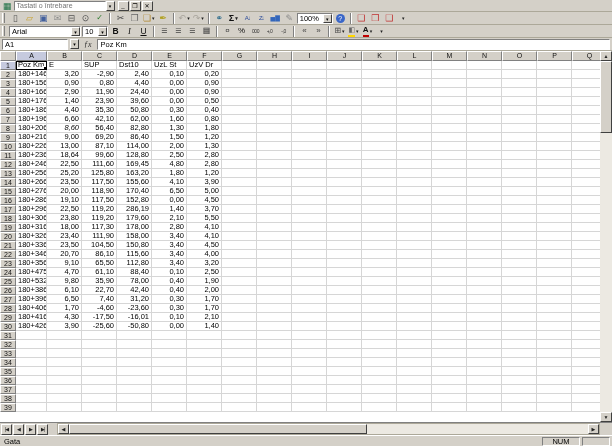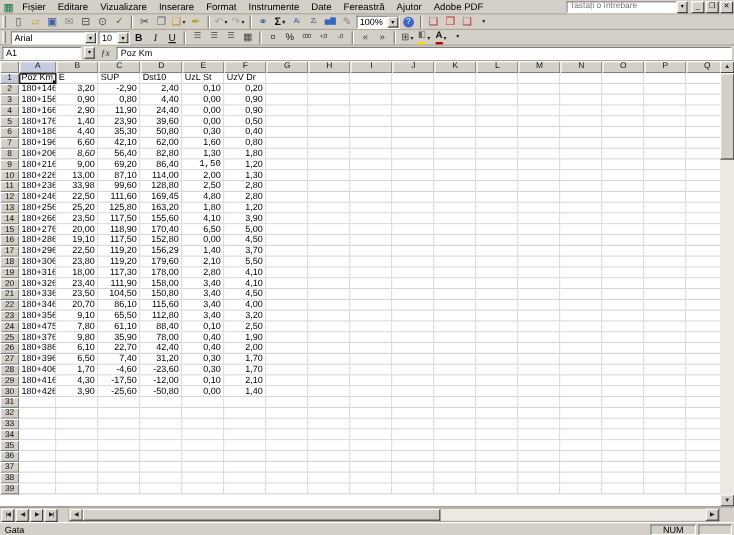--- a/index.html
+++ b/index.html
@@ -112,32 +112,20 @@
   .p-end{width:28px}
 </style>
 </head>
 <body>
 
 <div class="window">
 
 
   <div class="menubar">
     <span class="wb-icon">▦</span>
-    <span class="menu-items">
-        <div class="menu-item">Fișier</div>
-        <div class="menu-item">Editare</div>
-        <div class="menu-item">Vizualizare</div>
-        <div class="menu-item">Inserare</div>
-        <div class="menu-item">Format</div>
-        <div class="menu-item">Instrumente</div>
-        <div class="menu-item">Date</div>
-        <div class="menu-item">Fereastră</div>
-        <div class="menu-item">Ajutor</div>
-        <div class="menu-item">Adobe PDF</div>
-      </span>
     <span class="qwrap">
       <input class="qbox" placeholder="Tastați o întrebare" style="">
       <span class="dd-sq">▾</span>
     </span>
     <span class="winbtns">
         <span class="winbtn sm">_</span>
         <span class="winbtn sm">❐</span>
         <span class="winbtn sm">✕</span>
       </span>
   </div>
@@ -497,21 +485,21 @@
           <span class="gc" style="width: 35px;"></span>
           <span class="gc" style="width: 35px;"></span>
           <span class="gc" style="width: 35px;"></span>
         </div>
         <div class="gr">
           <span class="rh">9</span>
           <span class="gc" style="width: 31px;">180+216</span>
           <span class="gc num" style="width: 35px;">9,00</span>
           <span class="gc num" style="width: 35px;">69,20</span>
           <span class="gc num" style="width: 35px;">86,40</span>
-          <span class="gc num" style="width: 35px; font-family: Liberation Mono, monospace;">1,50</span>
+          <span class="gc num" style="width: 35px;">1,50</span>
           <span class="gc num" style="width: 35px;">1,20</span>
           <span class="gc" style="width: 35px;"></span>
           <span class="gc" style="width: 35px;"></span>
           <span class="gc" style="width: 35px;"></span>
           <span class="gc" style="width: 35px;"></span>
           <span class="gc" style="width: 35px;"></span>
           <span class="gc" style="width: 35px;"></span>
           <span class="gc" style="width: 35px;"></span>
           <span class="gc" style="width: 35px;"></span>
           <span class="gc" style="width: 35px;"></span>
@@ -534,21 +522,21 @@
           <span class="gc" style="width: 35px;"></span>
           <span class="gc" style="width: 35px;"></span>
           <span class="gc" style="width: 35px;"></span>
           <span class="gc" style="width: 35px;"></span>
           <span class="gc" style="width: 35px;"></span>
           <span class="gc" style="width: 35px;"></span>
         </div>
         <div class="gr">
           <span class="rh">11</span>
           <span class="gc" style="width: 31px;">180+236</span>
-          <span class="gc num" style="width: 35px;">33,98</span>
+          <span class="gc num" style="width: 35px;">18,64</span>
           <span class="gc num" style="width: 35px;">99,60</span>
           <span class="gc num" style="width: 35px;">128,80</span>
           <span class="gc num" style="width: 35px;">2,50</span>
           <span class="gc num" style="width: 35px;">2,80</span>
           <span class="gc" style="width: 35px;"></span>
           <span class="gc" style="width: 35px;"></span>
           <span class="gc" style="width: 35px;"></span>
           <span class="gc" style="width: 35px;"></span>
           <span class="gc" style="width: 35px;"></span>
           <span class="gc" style="width: 35px;"></span>
@@ -656,21 +644,21 @@
           <span class="gc" style="width: 35px;"></span>
           <span class="gc" style="width: 35px;"></span>
           <span class="gc" style="width: 35px;"></span>
           <span class="gc" style="width: 35px;"></span>
         </div>
         <div class="gr">
           <span class="rh">17</span>
           <span class="gc" style="width: 31px;">180+296</span>
           <span class="gc num" style="width: 35px;">22,50</span>
           <span class="gc num" style="width: 35px;">119,20</span>
-          <span class="gc num" style="width: 35px;">156,29</span>
+          <span class="gc num" style="width: 35px;">286,19</span>
           <span class="gc num" style="width: 35px;">1,40</span>
           <span class="gc num" style="width: 35px;">3,70</span>
           <span class="gc" style="width: 35px;"></span>
           <span class="gc" style="width: 35px;"></span>
           <span class="gc" style="width: 35px;"></span>
           <span class="gc" style="width: 35px;"></span>
           <span class="gc" style="width: 35px;"></span>
           <span class="gc" style="width: 35px;"></span>
           <span class="gc" style="width: 35px;"></span>
           <span class="gc" style="width: 35px;"></span>
@@ -794,40 +782,40 @@
           <span class="gc" style="width: 35px;"></span>
           <span class="gc" style="width: 35px;"></span>
           <span class="gc" style="width: 35px;"></span>
           <span class="gc" style="width: 35px;"></span>
           <span class="gc" style="width: 35px;"></span>
           <span class="gc" style="width: 35px;"></span>
         </div>
         <div class="gr">
           <span class="rh">24</span>
           <span class="gc" style="width: 31px;">180+475</span>
-          <span class="gc num" style="width: 35px;">7,80</span>
+          <span class="gc num" style="width: 35px;">4,70</span>
           <span class="gc num" style="width: 35px;">61,10</span>
           <span class="gc num" style="width: 35px;">88,40</span>
           <span class="gc num" style="width: 35px;">0,10</span>
           <span class="gc num" style="width: 35px;">2,50</span>
           <span class="gc" style="width: 35px;"></span>
           <span class="gc" style="width: 35px;"></span>
           <span class="gc" style="width: 35px;"></span>
           <span class="gc" style="width: 35px;"></span>
           <span class="gc" style="width: 35px;"></span>
           <span class="gc" style="width: 35px;"></span>
           <span class="gc" style="width: 35px;"></span>
           <span class="gc" style="width: 35px;"></span>
           <span class="gc" style="width: 35px;"></span>
           <span class="gc" style="width: 35px;"></span>
           <span class="gc" style="width: 35px;"></span>
         </div>
         <div class="gr">
           <span class="rh">25</span>
-          <span class="gc" style="width: 31px;">180+376</span>
+          <span class="gc" style="width: 31px;">180+532</span>
           <span class="gc num" style="width: 35px;">9,80</span>
           <span class="gc num" style="width: 35px;">35,90</span>
           <span class="gc num" style="width: 35px;">78,00</span>
           <span class="gc num" style="width: 35px;">0,40</span>
           <span class="gc num" style="width: 35px;">1,90</span>
           <span class="gc" style="width: 35px;"></span>
           <span class="gc" style="width: 35px;"></span>
           <span class="gc" style="width: 35px;"></span>
           <span class="gc" style="width: 35px;"></span>
           <span class="gc" style="width: 35px;"></span>
@@ -896,21 +884,21 @@
           <span class="gc" style="width: 35px;"></span>
           <span class="gc" style="width: 35px;"></span>
           <span class="gc" style="width: 35px;"></span>
           <span class="gc" style="width: 35px;"></span>
         </div>
         <div class="gr">
           <span class="rh">29</span>
           <span class="gc" style="width: 31px;">180+416</span>
           <span class="gc num" style="width: 35px;">4,30</span>
           <span class="gc num" style="width: 35px;">-17,50</span>
-          <span class="gc num" style="width: 35px;">-12,00</span>
+          <span class="gc num" style="width: 35px;">-16,01</span>
           <span class="gc num" style="width: 35px;">0,10</span>
           <span class="gc num" style="width: 35px;">2,10</span>
           <span class="gc" style="width: 35px;"></span>
           <span class="gc" style="width: 35px;"></span>
           <span class="gc" style="width: 35px;"></span>
           <span class="gc" style="width: 35px;"></span>
           <span class="gc" style="width: 35px;"></span>
           <span class="gc" style="width: 35px;"></span>
           <span class="gc" style="width: 35px;"></span>
           <span class="gc" style="width: 35px;"></span>

